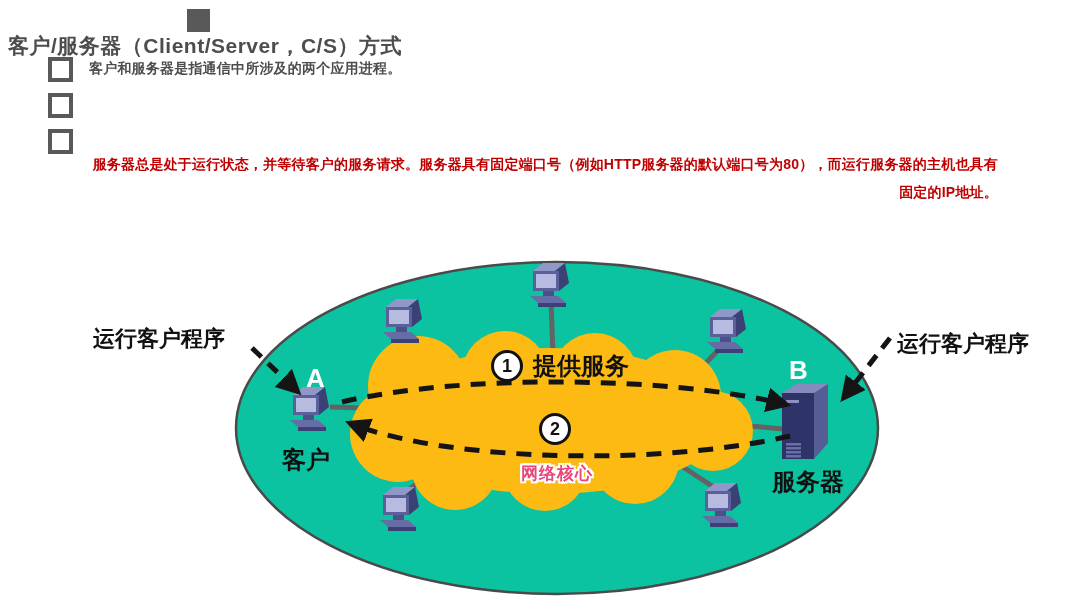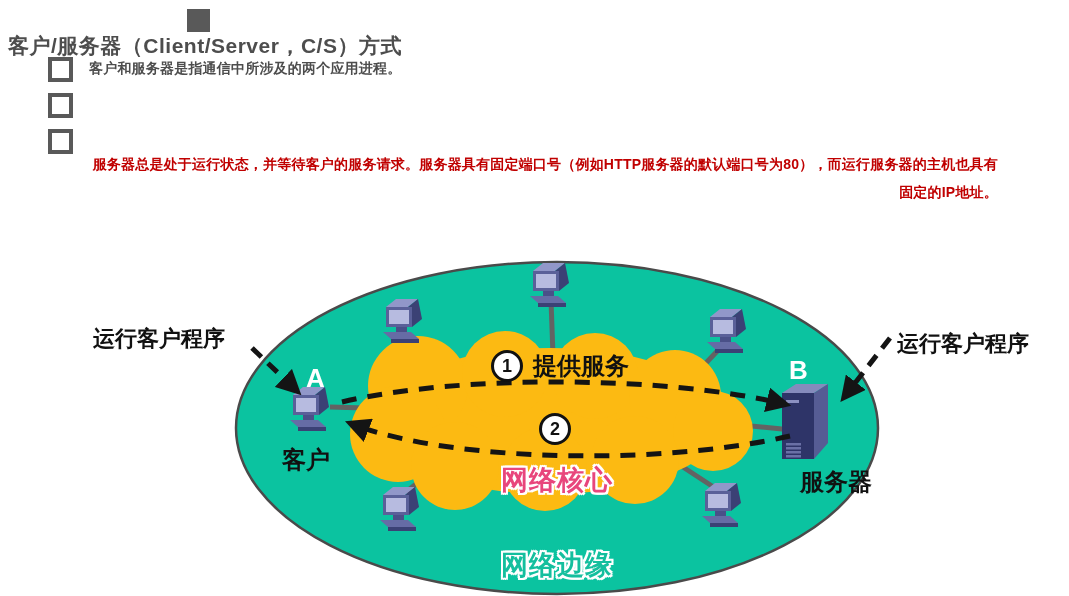--- a/index.html
+++ b/index.html
@@ -30,21 +30,21 @@
   .dashed{stroke:var(--arrow-black,#141414);stroke-width:5;fill:none;stroke-dasharray:15 11;}
   .dashed.short{stroke-dasharray:13 9;}
   .overlay{position:absolute;color:#111;}
   .caption{font-size:22px;color:#111;white-space:nowrap;}
   .node-letter{font-size:26px;color:#ffffff;}
   .node-label{font-size:24px;color:#111;white-space:nowrap;}
   .flow-row{display:flex;align-items:center;justify-content:center;width:280px;}
   .circled-num{width:26px;height:26px;border:3px solid #111;border-radius:50%;background:#fff;
     display:flex;align-items:center;justify-content:center;font-size:18px;color:#111;margin-right:10px;flex:none;}
   .flow-label{font-size:24px;color:#111;white-space:nowrap;}
-  .zone-label{width:300px;text-align:center;font-size:27px;letter-spacing:1px;
+  .zone-label{width:300px;text-align:center;font-size:17px;letter-spacing:1px;
     text-shadow:-2px -2px 0 #fff,2px -2px 0 #fff,-2px 2px 0 #fff,2px 2px 0 #fff,0 -2px 0 #fff,0 2px 0 #fff,-2px 0 0 #fff,2px 0 0 #fff;}
   .core-label{color:var(--core-pink,#e8467c);}
   .edge-label{color:var(--edge-teal,#14bf9e);}
 </style>
 </head>
 <body>
 
 <div class="title-row">
   <div class="title-square"></div>
   <div class="title-text">客户/服务器（Client/Server，C/S）方式</div>
@@ -132,25 +132,24 @@
     <path class="dashed short" d="M890,82 L845,140" marker-end="url(#arrow)"></path>
   </svg>
 
   <div class="overlay caption" style="left:93px;top:68px;">运行客户程序</div>
   <div class="overlay caption" style="left:897px;top:73px;">运行客户程序</div>
 
   <div class="overlay node-letter" style="left:306px;top:107px;">A</div>
   <div class="overlay node-letter" style="left:789px;top:99px;">B</div>
 
   <div class="overlay node-label" style="left:282px;top:188px;">客户</div>
-  <div class="overlay node-label" style="left:800px;top:210px;">服务器</div>
+  <div class="overlay node-label" style="left:772px;top:210px;">服务器</div>
 
   <div class="overlay flow-row" style="left:420px;top:94px;">
     <span class="circled-num">1</span>
     <span class="flow-label">提供服务</span>
   </div>
   <div class="overlay flow-row" style="left:420px;top:157px;">
     <span class="circled-num">2</span>
   </div>
 
   <div class="overlay zone-label core-label" style="left:407px;top:206px;">网络核心</div>
-  <div class="overlay zone-label edge-label" style="left:407px;top:291px;">网络边缘</div>
 </div>
 
 </body></html>

